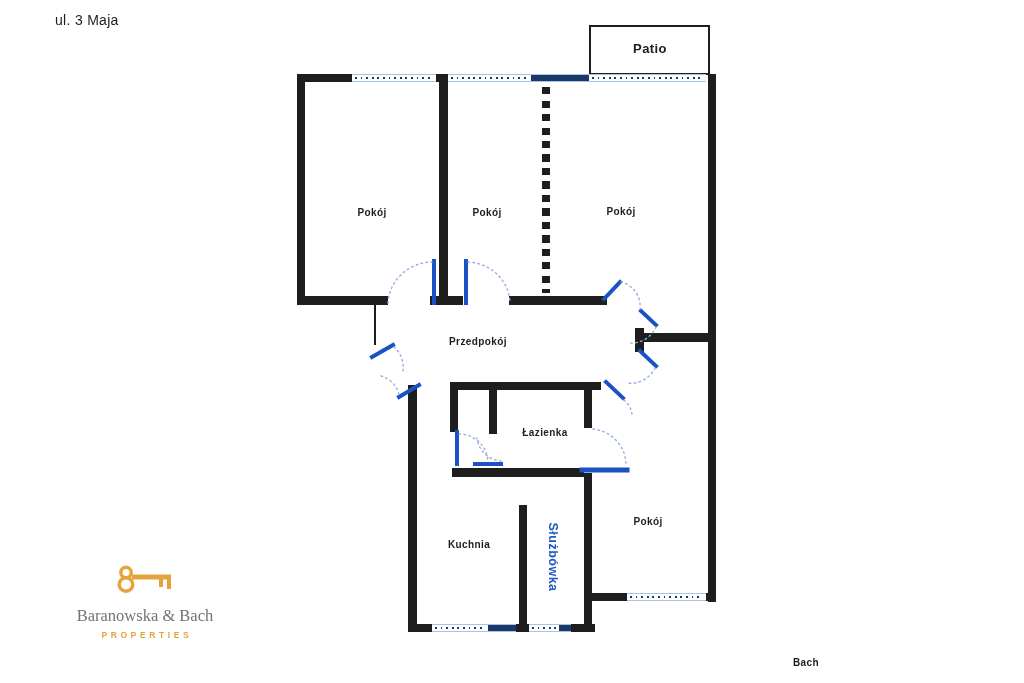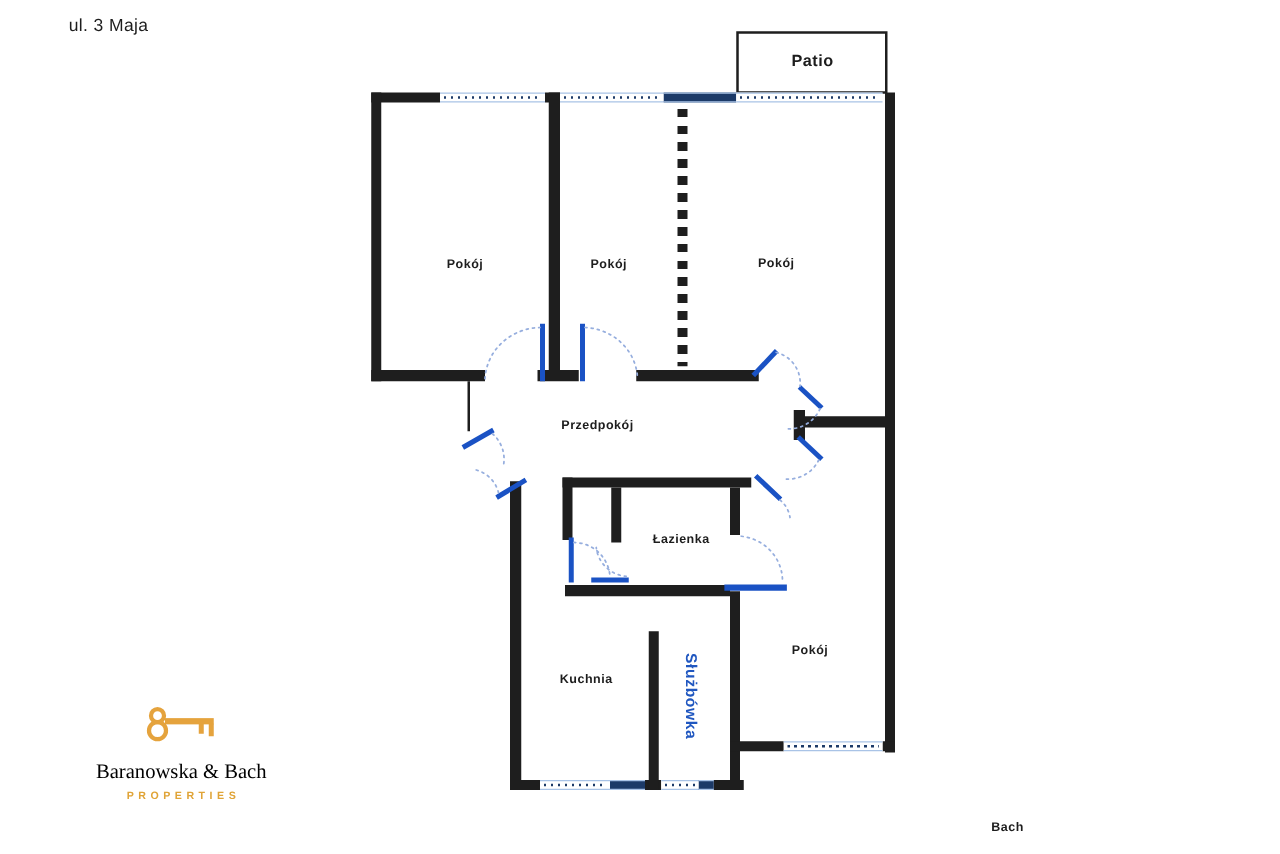--- a/index.html
+++ b/index.html
@@ -33,21 +33,21 @@
     position:absolute;font-size:14px;font-weight:400;color:#1d1d1d;letter-spacing:.3px;
   }
   .maids-label{
     position:absolute;transform:translate(-50%,-50%);
     writing-mode:vertical-rl;font-size:12.5px;font-weight:700;color:#2057c0;letter-spacing:.5px;
   }
   #doors-layer{position:absolute;left:0;top:0;pointer-events:none;}
   
   .logo{position:absolute;left:70px;top:562px;width:150px;text-align:center;}
   .logo-name{
-    font-family:"Liberation Serif", serif;font-size:16.5px;color:#000000;
+    font-family:"Liberation Serif", serif;font-size:16.5px;color:#737373;
     margin-top:4px;white-space:nowrap;
   }
   .logo-tagline{
     font-size:8.5px;color:#e0a437;letter-spacing:3.6px;margin-top:4px;font-weight:700;
     white-space:nowrap;text-indent:3.6px;
   }
 </style>
 </head>
 <body>
 

